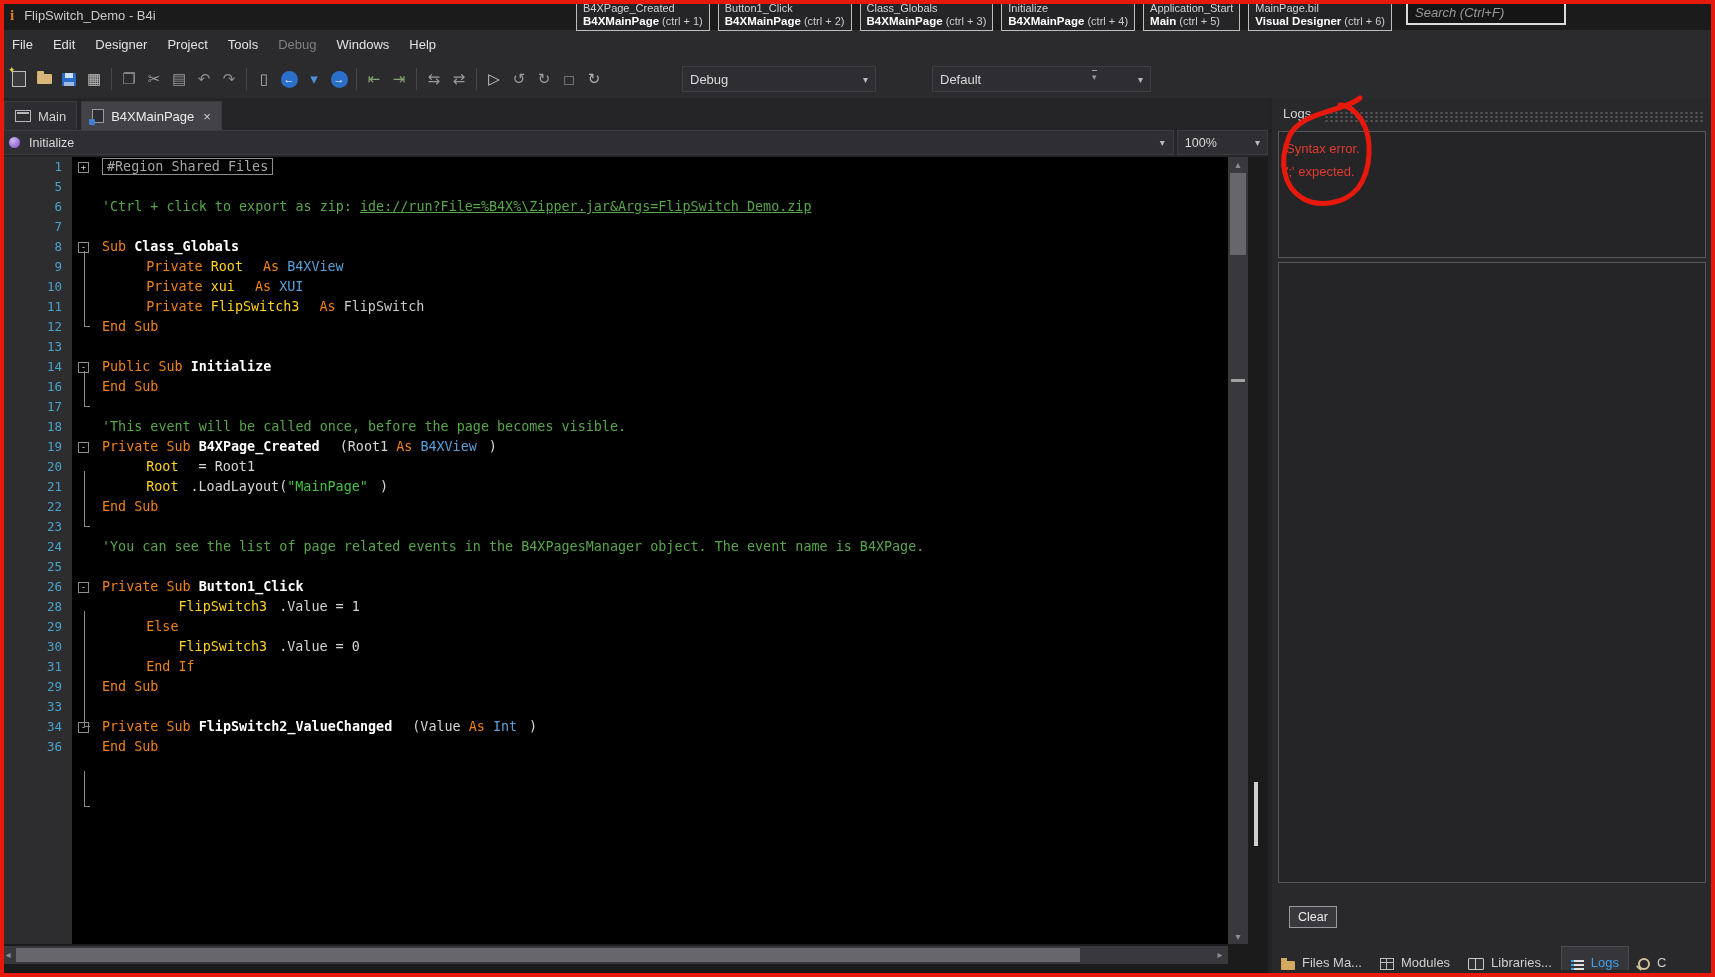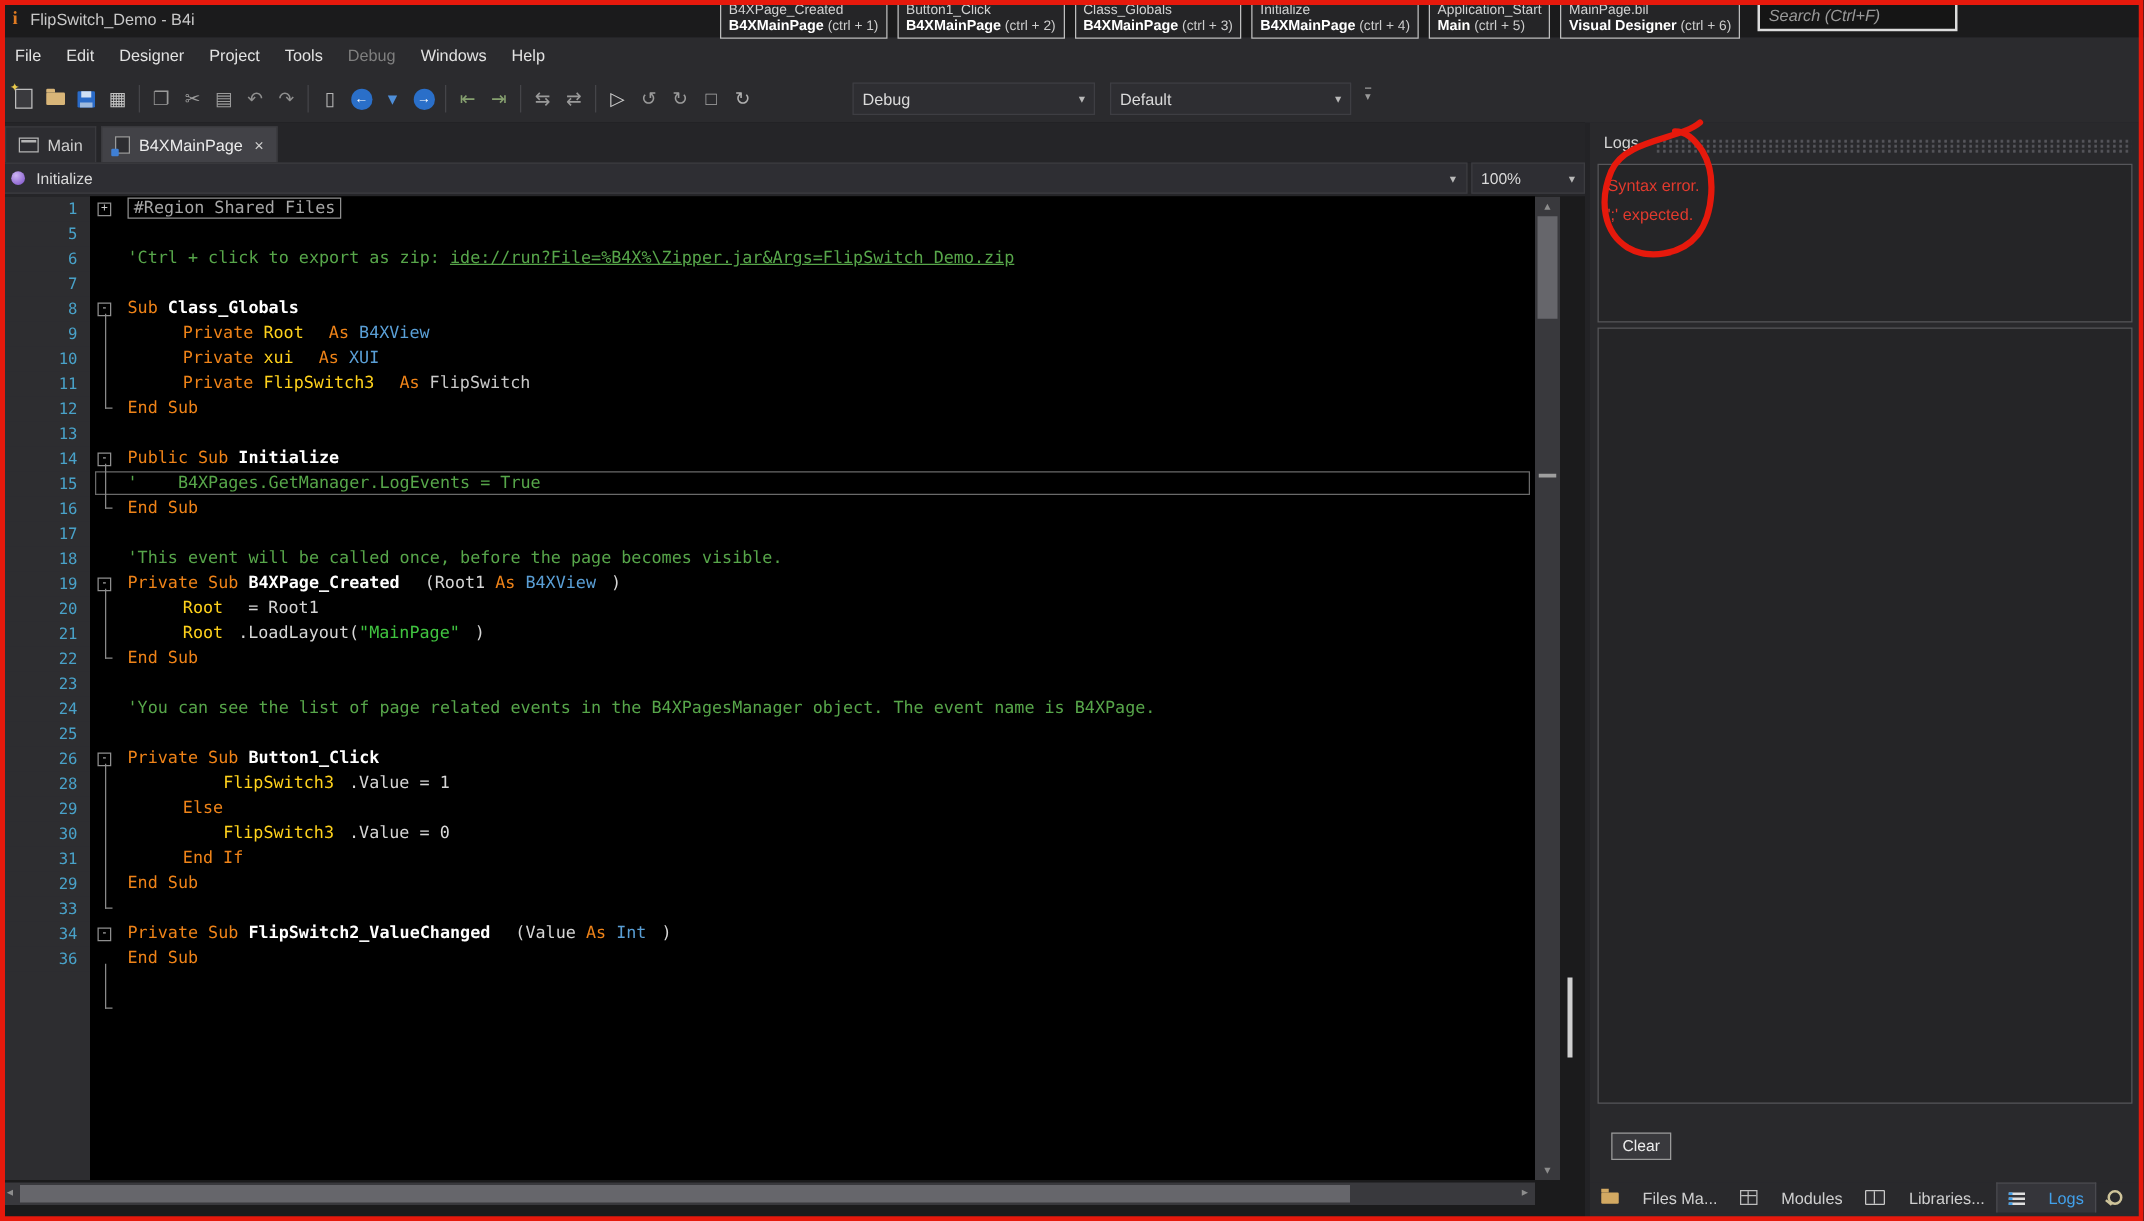--- a/index.html
+++ b/index.html
@@ -83,21 +83,21 @@
   
   .rpanel{position:absolute;left:1272px;top:98px;width:443px;bottom:0;background:#29292c;}
   .rp-title{position:absolute;left:11px;top:8px;font-size:13px;color:#d4d4d4;}
   .rp-dots{position:absolute;left:52px;top:13px;right:10px;height:12px;
            background-image:radial-gradient(circle,#55555b 1px,transparent 1.3px);background-size:5px 4px;}
   .rp-box1{position:absolute;left:6px;top:33px;width:428px;height:127px;border:1px solid #57575b;background:#252527;box-sizing:border-box;padding:5px 7px;}
   .log-line{font-size:13px;color:#e23a2e;line-height:23px;white-space:pre;}
   .rp-box2{position:absolute;left:6px;top:164px;width:428px;height:621px;border:1px solid #57575b;background:#252527;box-sizing:border-box;}
   .clear-btn{position:absolute;left:17px;top:808px;background:#39393d;border:1px solid #9a9a9a;color:#ececec;font-size:12.5px;padding:3px 8px;font-family:"Liberation Sans",sans-serif;}
   .btabs{position:absolute;left:0px;top:848px;right:0;height:24px;display:flex;align-items:center;background:#29292c;}
-  .btab{display:flex;align-items:center;padding:0 9px;height:24px;font-size:13px;color:#cfcfcf;white-space:nowrap;gap:12px;}
+  .btab{display:flex;align-items:flex-end;padding:0 9px;height:24px;font-size:13px;color:#cfcfcf;white-space:nowrap;}
   .btab.active{background:#35353a;color:#42a0ea;border:1px solid #4a4a4f;border-bottom:none;box-sizing:border-box;}
   .bt-ic{margin-right:7px;flex:none;}
   .ic-bfolder{width:14px;height:9px;background:#d3a962;border-radius:1px;position:relative;}
   .ic-bfolder::before{content:"";position:absolute;left:0;top:-3px;width:6px;height:3px;background:#d3a962;}
   .ic-mod{width:12px;height:10px;border:1px solid #bdbdbd;position:relative;}
   .ic-mod::before{content:"";position:absolute;left:0;top:3px;right:0;height:1px;background:#bdbdbd;}
   .ic-mod::after{content:"";position:absolute;left:5px;top:0;width:1px;bottom:0;background:#bdbdbd;}
   .ic-book{width:14px;height:10px;border:1px solid #c8c8c8;border-radius:1px;position:relative;background:#303034;}
   .ic-book::before{content:"";position:absolute;left:6px;top:0;width:1px;bottom:0;background:#c8c8c8;}
   .ic-lines{width:13px;height:11px;position:relative;}
@@ -227,21 +227,21 @@
         <span style="color: rgb(168, 168, 168);">□</span>
       </div>
       <div class="tb">
         <span style="color: rgb(176, 176, 176);">↻</span>
       </div>
     </div>
   <div class="combo" style="left:682px;width:194px;">
     <span>Debug</span>
     <span class="caret">▾</span>
   </div>
-  <div class="combo" style="left:888px;width:193px;">
+  <div class="combo" style="left:932px;width:219px;">
     <span>Default</span>
     <span class="caret">▾</span>
   </div>
   <div class="tb-overflow">▾</div>
 
   <div class="pane">
     <div class="tabstrip" id="tabstrip">
         <div class="tab">
           <span class="ic-win"></span>
           <span>Main</span>
@@ -272,21 +272,20 @@
           <div class="cl"><span class="num">5</span><span class="fold"></span><span class="code"></span></div>
           <div class="cl"><span class="num">6</span><span class="fold"></span><span class="code"><span class="sc">'Ctrl + click to export as zip: </span><span class="slnk">ide://run?File=%B4X%\Zipper.jar&amp;Args=FlipSwitch Demo.zip</span></span></div>
           <div class="cl"><span class="num">7</span><span class="fold"></span><span class="code"></span></div>
           <div class="cl"><span class="num">8</span><span class="fold"><span class="fold-glyph">-</span></span><span class="code"><span class="sk">Sub </span><span class="sw">Class_Globals</span></span></div>
           <div class="cl"><span class="num">9</span><span class="fold"></span><span class="code"><span class="sd">    </span><span class="sk">Private </span><span class="sg">Root</span><span class="sd"> </span><span class="sk">As </span><span class="st">B4XView</span></span></div>
           <div class="cl"><span class="num">10</span><span class="fold"></span><span class="code"><span class="sd">    </span><span class="sk">Private </span><span class="sg">xui</span><span class="sd"> </span><span class="sk">As </span><span class="st">XUI</span></span></div>
           <div class="cl"><span class="num">11</span><span class="fold"></span><span class="code"><span class="sd">    </span><span class="sk">Private </span><span class="sg">FlipSwitch3</span><span class="sd"> </span><span class="sk">As </span><span class="sd2">FlipSwitch</span></span></div>
           <div class="cl"><span class="num">12</span><span class="fold"></span><span class="code"><span class="sk">End Sub</span></span></div>
           <div class="cl"><span class="num">13</span><span class="fold"></span><span class="code"></span></div>
           <div class="cl"><span class="num">14</span><span class="fold"><span class="fold-glyph">-</span></span><span class="code"><span class="sk">Public Sub </span><span class="sw">Initialize</span></span></div>
-          <div class="cl hl"><span class="num">15</span><span class="fold"></span><span class="code"><span class="sc">'    B4XPages.GetManager.LogEvents = True</span></span></div>
           <div class="cl"><span class="num">16</span><span class="fold"></span><span class="code"><span class="sk">End Sub</span></span></div>
           <div class="cl"><span class="num">17</span><span class="fold"></span><span class="code"></span></div>
           <div class="cl"><span class="num">18</span><span class="fold"></span><span class="code"><span class="sc">'This event will be called once, before the page becomes visible.</span></span></div>
           <div class="cl"><span class="num">19</span><span class="fold"><span class="fold-glyph">-</span></span><span class="code"><span class="sk">Private Sub </span><span class="sw">B4XPage_Created</span><span class="sd"> (Root1 </span><span class="sk">As </span><span class="st">B4XView</span><span class="sd">)</span></span></div>
           <div class="cl"><span class="num">20</span><span class="fold"></span><span class="code"><span class="sd">    </span><span class="sg">Root</span><span class="sd"> = Root1</span></span></div>
           <div class="cl"><span class="num">21</span><span class="fold"></span><span class="code"><span class="sd">    </span><span class="sg">Root</span><span class="sd">.LoadLayout(</span><span class="ss">"MainPage"</span><span class="sd">)</span></span></div>
           <div class="cl"><span class="num">22</span><span class="fold"></span><span class="code"><span class="sk">End Sub</span></span></div>
           <div class="cl"><span class="num">23</span><span class="fold"></span><span class="code"></span></div>
           <div class="cl"><span class="num">24</span><span class="fold"></span><span class="code"><span class="sc">'You can see the list of page related events in the B4XPagesManager object. The event name is B4XPage.</span></span></div>
           <div class="cl"><span class="num">25</span><span class="fold"></span><span class="code"></span></div>

